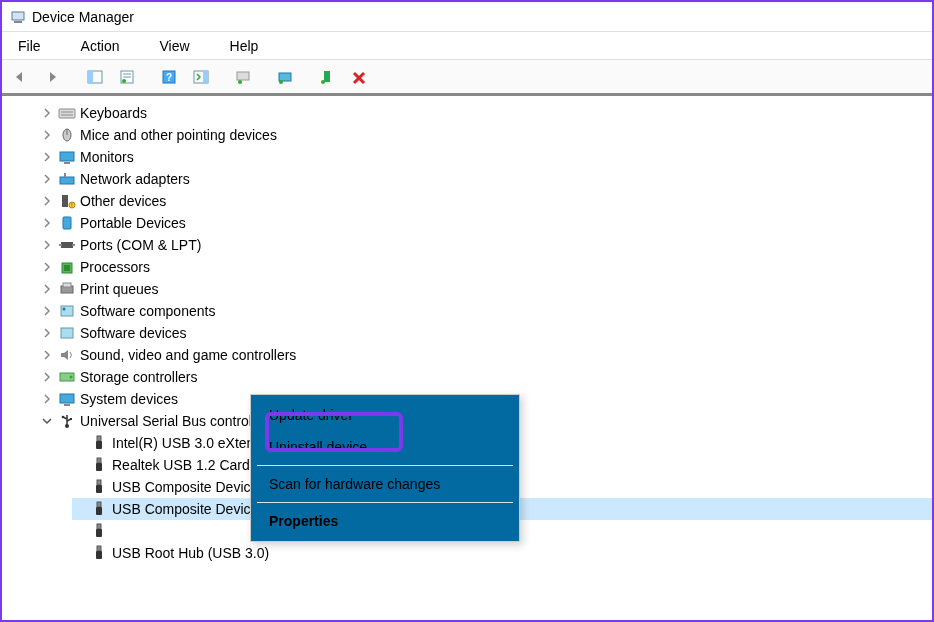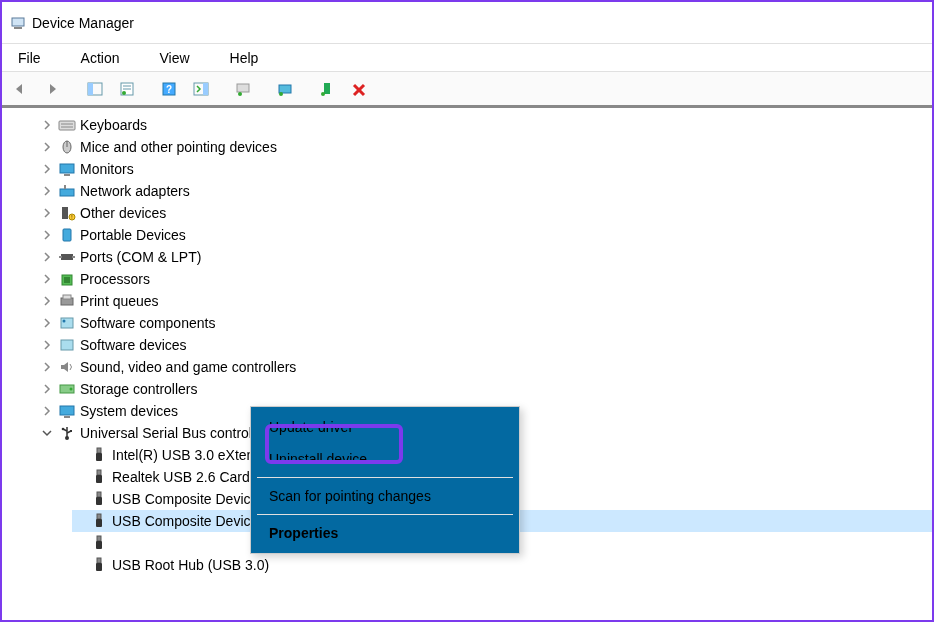--- a/index.html
+++ b/index.html
@@ -10,21 +10,21 @@
     background: #fff;
     color: #000;
     width: 934px;
     height: 622px;
     overflow: hidden;
     border: 2px solid #7c3aed;
   }
   .titlebar {
     display: flex;
     align-items: center;
-    height: 42px;
+    height: 30px;
     padding: 0 8px;
     border-bottom: 1px solid #e0e0e0;
     gap: 6px;
   }
   .titlebar-icon {
     width: 16px; height: 16px;
   }
   .titlebar-text { font-size: 14px; }
   .menubar {
     display: flex;
@@ -429,21 +429,21 @@
       <span class="label">Intel(R) USB 3.0 eXten</span>
     </div>
     <div class="tree-row lvl2">
       <span class="expander"></span>
       <span class="dev-icon">
         <svg width="18" height="16">
           <rect x="7" y="1" width="4" height="5" fill="#888" stroke="#555"></rect>
           <rect x="6" y="6" width="6" height="8" rx="1" fill="#333"></rect>
         </svg>
       </span>
-      <span class="label">Realtek USB 2.6 Card</span>
+      <span class="label">Realtek USB 1.2 Card</span>
     </div>
     <div class="tree-row lvl2">
       <span class="expander"></span>
       <span class="dev-icon">
         <svg width="18" height="16">
           <rect x="7" y="1" width="4" height="5" fill="#888" stroke="#555"></rect>
           <rect x="6" y="6" width="6" height="8" rx="1" fill="#333"></rect>
         </svg>
       </span>
       <span class="label">USB Composite Devic</span>
@@ -474,19 +474,19 @@
           <rect x="7" y="1" width="4" height="5" fill="#888" stroke="#555"></rect>
           <rect x="6" y="6" width="6" height="8" rx="1" fill="#333"></rect>
         </svg>
       </span>
       <span class="label">USB Root Hub (USB 3.0)</span>
     </div>
     <div class="context-menu">
     <div class="cm-item">Update driver</div>
     <div class="cm-item">Uninstall device</div>
     <div class="cm-sep"></div>
-    <div class="cm-item">Scan for pointing changes</div>
+    <div class="cm-item">Scan for hardware changes</div>
     <div class="cm-sep"></div>
     <div class="cm-item cm-bold">Properties</div>
   </div>
 
   <div class="highlight-box" style="left:263px; top:316px; width:138px; height:40px;"></div>
 </div>
 
 </body></html>

